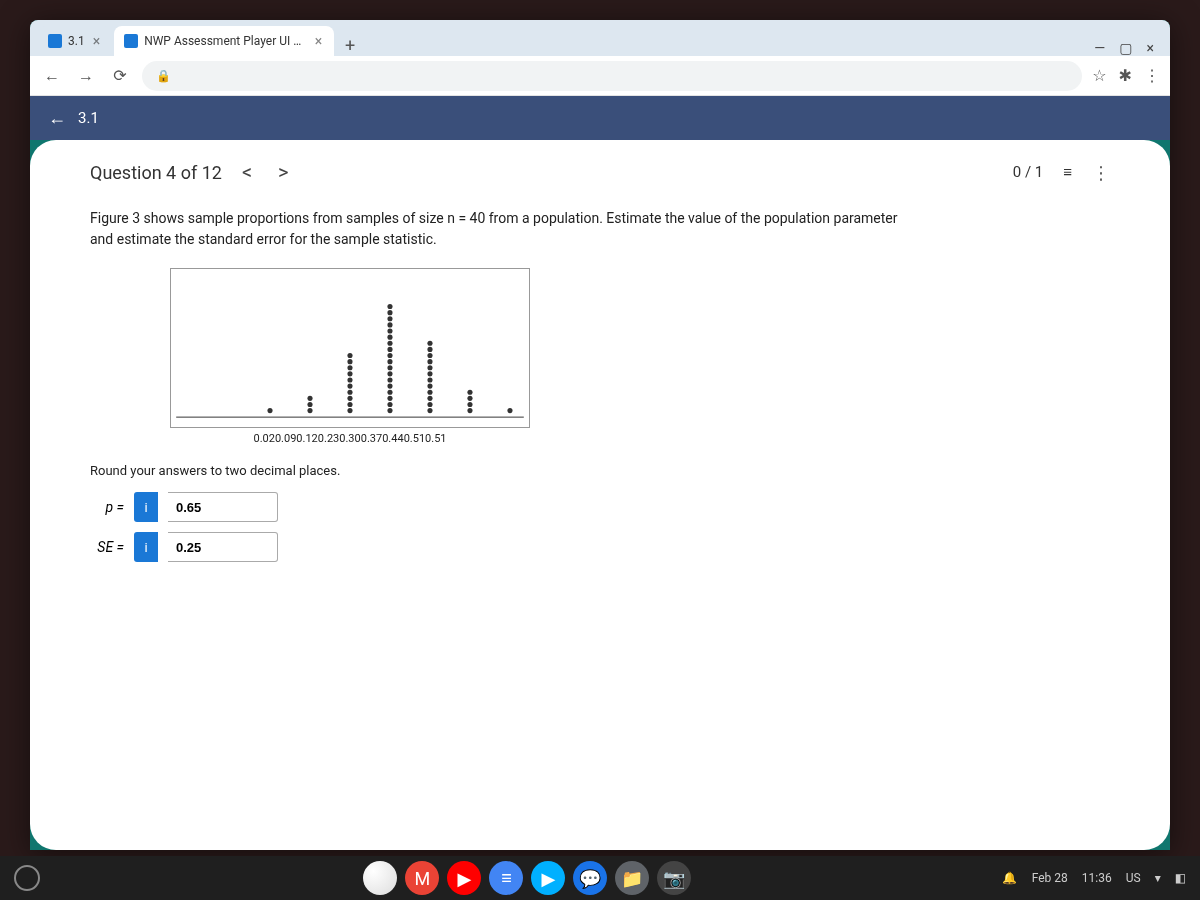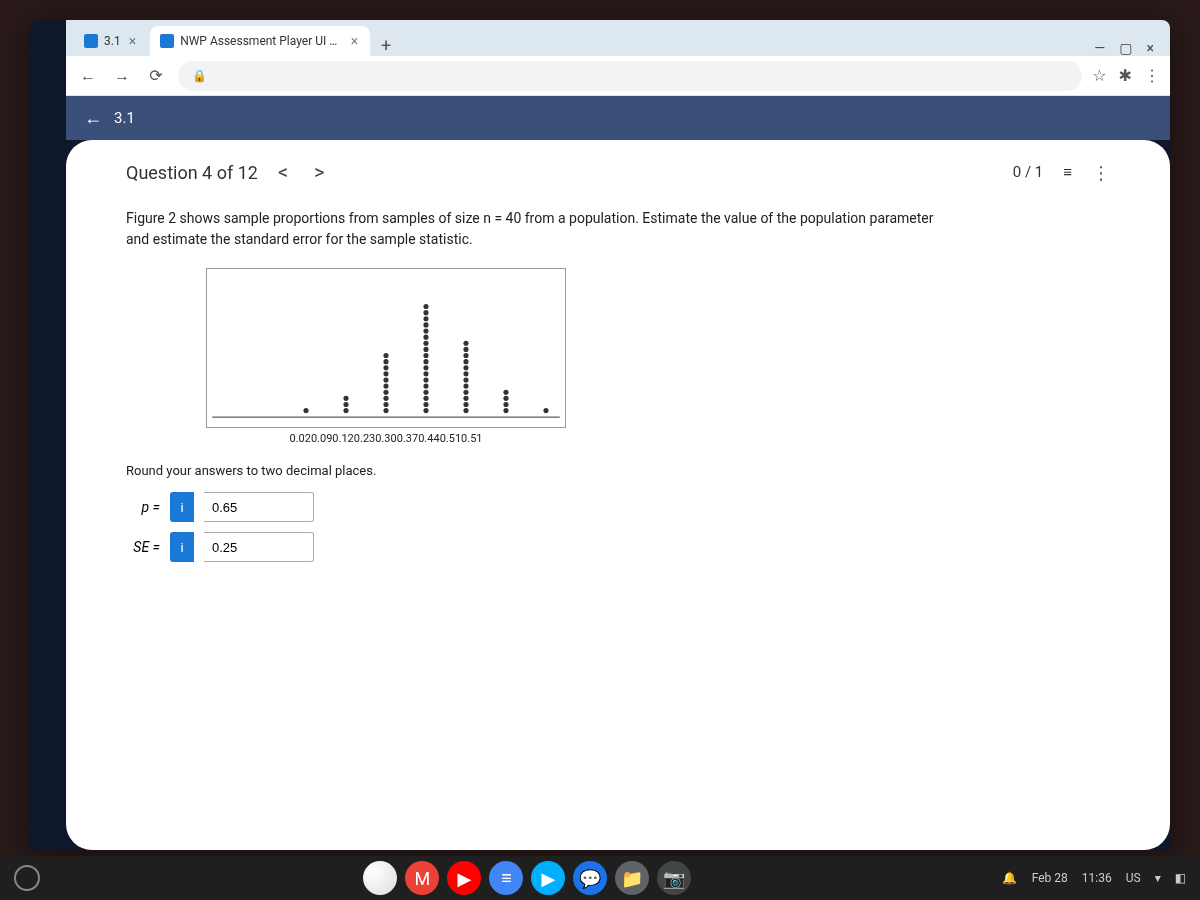--- a/index.html
+++ b/index.html
@@ -7,27 +7,26 @@
   font-family: -apple-system, BlinkMacSystemFont, "Segoe UI", Roboto, sans-serif;
   background: #2a1a1a;
   width: 1200px;
   height: 900px;
   overflow: hidden;
   position: relative;
 }
 .chrome-window {
   position: absolute;
   top: 20px; left: 30px; right: 30px; bottom: 50px;
-  background: #0f172a;
+  background: #0f766e;
   border-radius: 8px 8px 0 0;
   box-shadow: 0 4px 30px rgba(0,0,0,0.5);
   display: flex;
   flex-direction: column;
   overflow: hidden;
-  padding-left: 36px;
 }
 .tab-strip {
   display: flex;
   align-items: flex-end;
   background: #dde7f0;
   height: 36px;
   padding: 4px 8px 0 8px;
   gap: 2px;
 }
 .tab {
@@ -90,20 +89,21 @@
 .answer-row .var { font-style: italic; width: 34px; text-align: right; }
 .ans-prefix {
   width: 24px; height: 30px; background: #1a78d6; color: #fff;
   display: flex; align-items: center; justify-content: center;
   font-size: 13px; border-radius: 3px 0 0 3px;
 }
 .ans-input {
   width: 110px; height: 30px; border: 1px solid #aaa;
   border-left: none; padding: 0 8px; font-size: 13px;
   border-radius: 0 3px 3px 0;
+  font-weight: bold;
 }
 .shelf {
   position: absolute; left: 0; right: 0; bottom: 0; height: 44px;
   background: #1f1f1f; display: flex; align-items: center;
   padding: 0 14px; gap: 6px;
 }
 .shelf .launcher { width: 26px; height: 26px; border-radius: 50%; border: 2px solid #888; margin-right: 12px; }
 .shelf-center { flex: 1; display: flex; justify-content: center; gap: 8px; }
 .shelf-icon { width: 34px; height: 34px; border-radius: 50%; display: flex; align-items: center; justify-content: center; font-size: 18px; color: #fff; }
 .shelf-right { display: flex; gap: 14px; align-items: center; font-size: 12px; color: #ccc; }
@@ -165,21 +165,21 @@
       <span class="arrow-btn">&lt;</span>
       <span class="arrow-btn">&gt;</span>
       <div class="q-score">
         <span>0 / 1</span>
         <span>≡</span>
         <span class="q-menu">⋮</span>
       </div>
     </div>
 
     <p class="q-text">
-      <span>Figure 2 shows sample proportions from samples of size n = 40 from a population. Estimate the value of the population parameter</span><br>
+      <span>Figure 3 shows sample proportions from samples of size n = 40 from a population. Estimate the value of the population parameter</span><br>
       <span>and estimate the standard error for the sample statistic.</span>
     </p>
 
     <div class="dotplot">
       <svg viewBox="0 0 360 160" id="dotplot-svg">
           <circle cx="99" cy="143.4" r="2.6" fill="#333"></circle>
           <circle cx="139.5" cy="143.4" r="2.6" fill="#333"></circle>
           <circle cx="139.5" cy="137.20000000000002" r="2.6" fill="#333"></circle>
           <circle cx="139.5" cy="131" r="2.6" fill="#333"></circle>
           <circle cx="180" cy="143.4" r="2.6" fill="#333"></circle>

